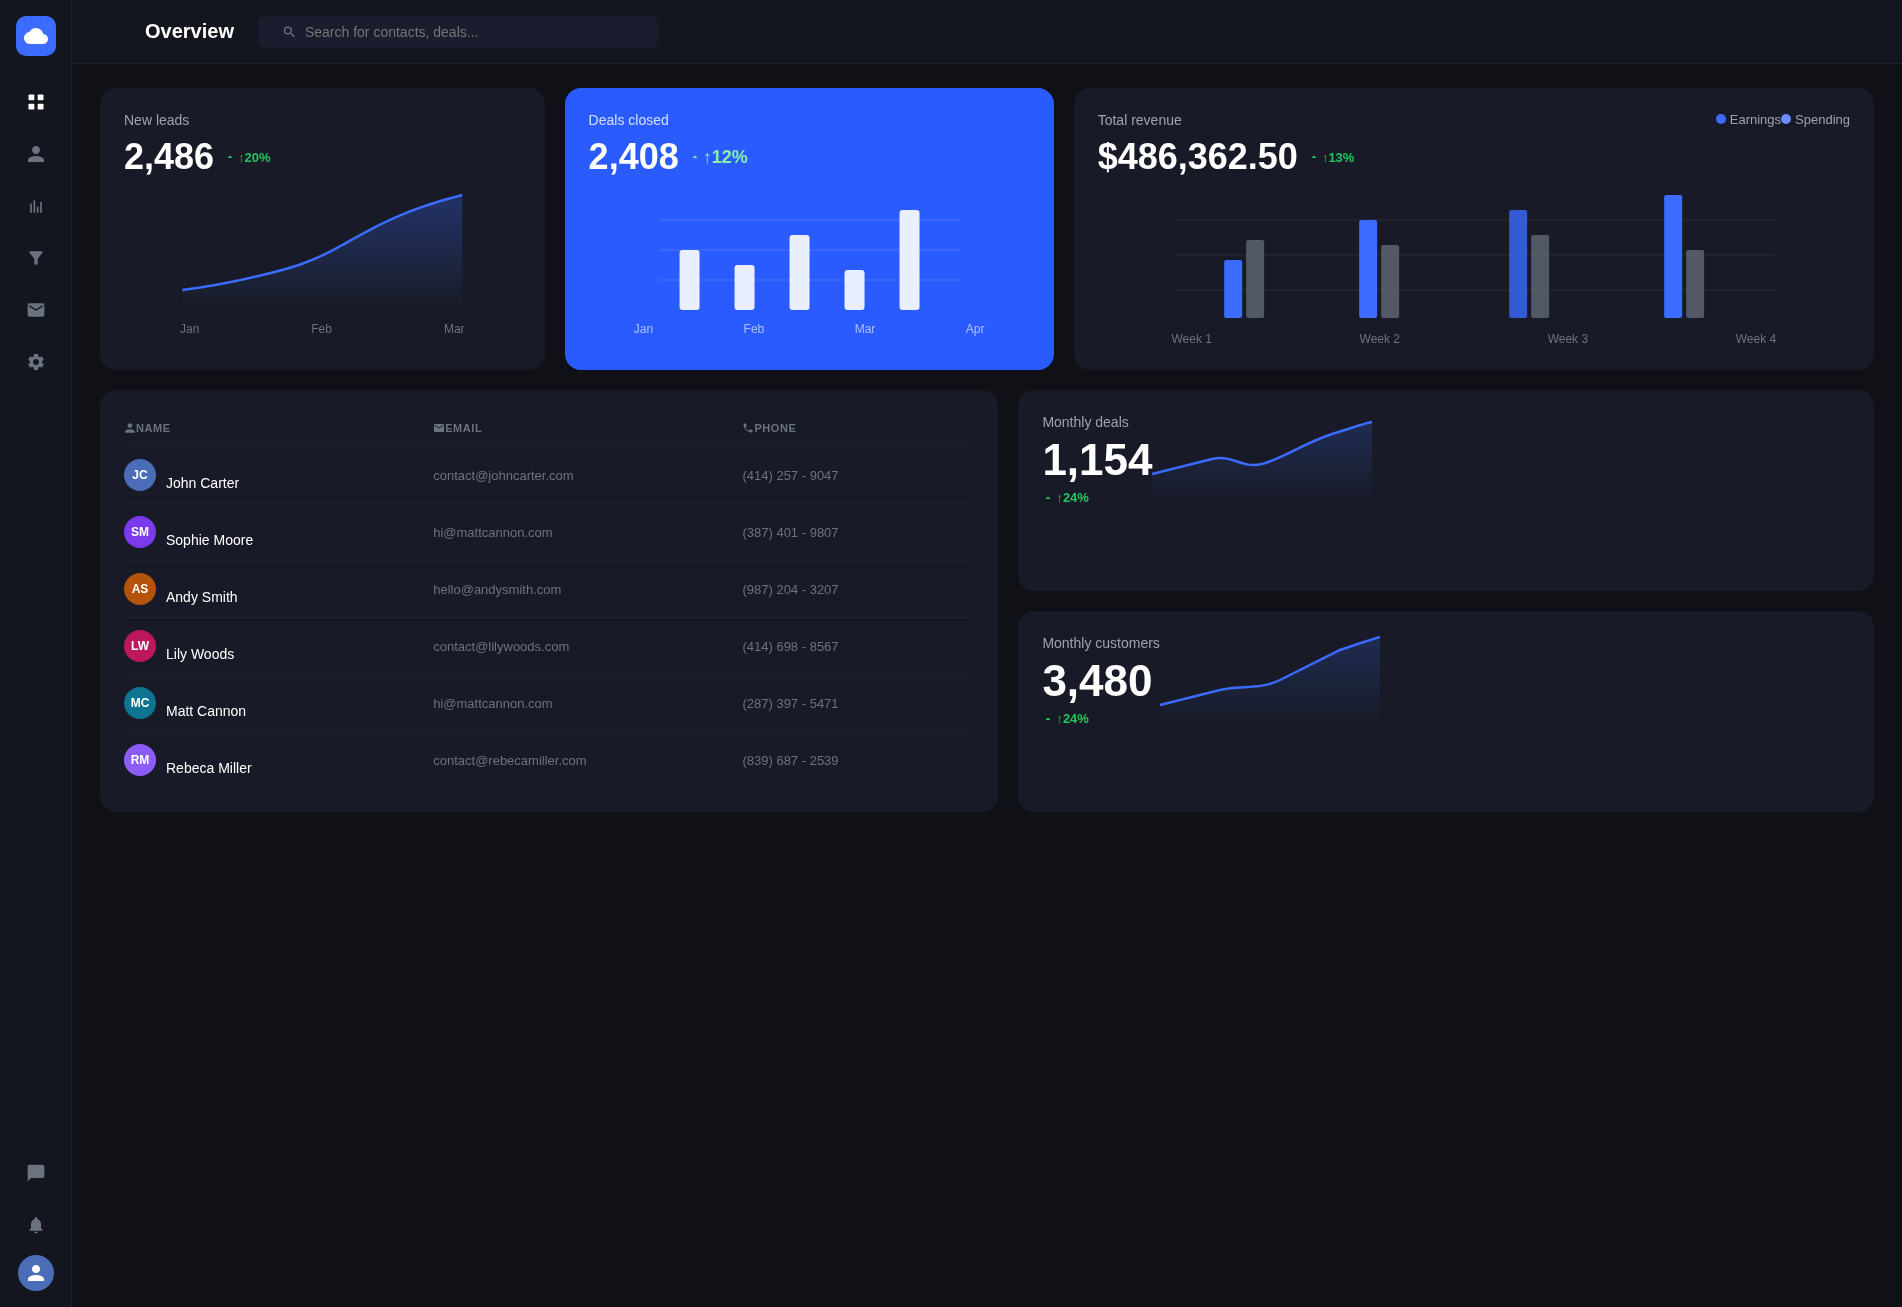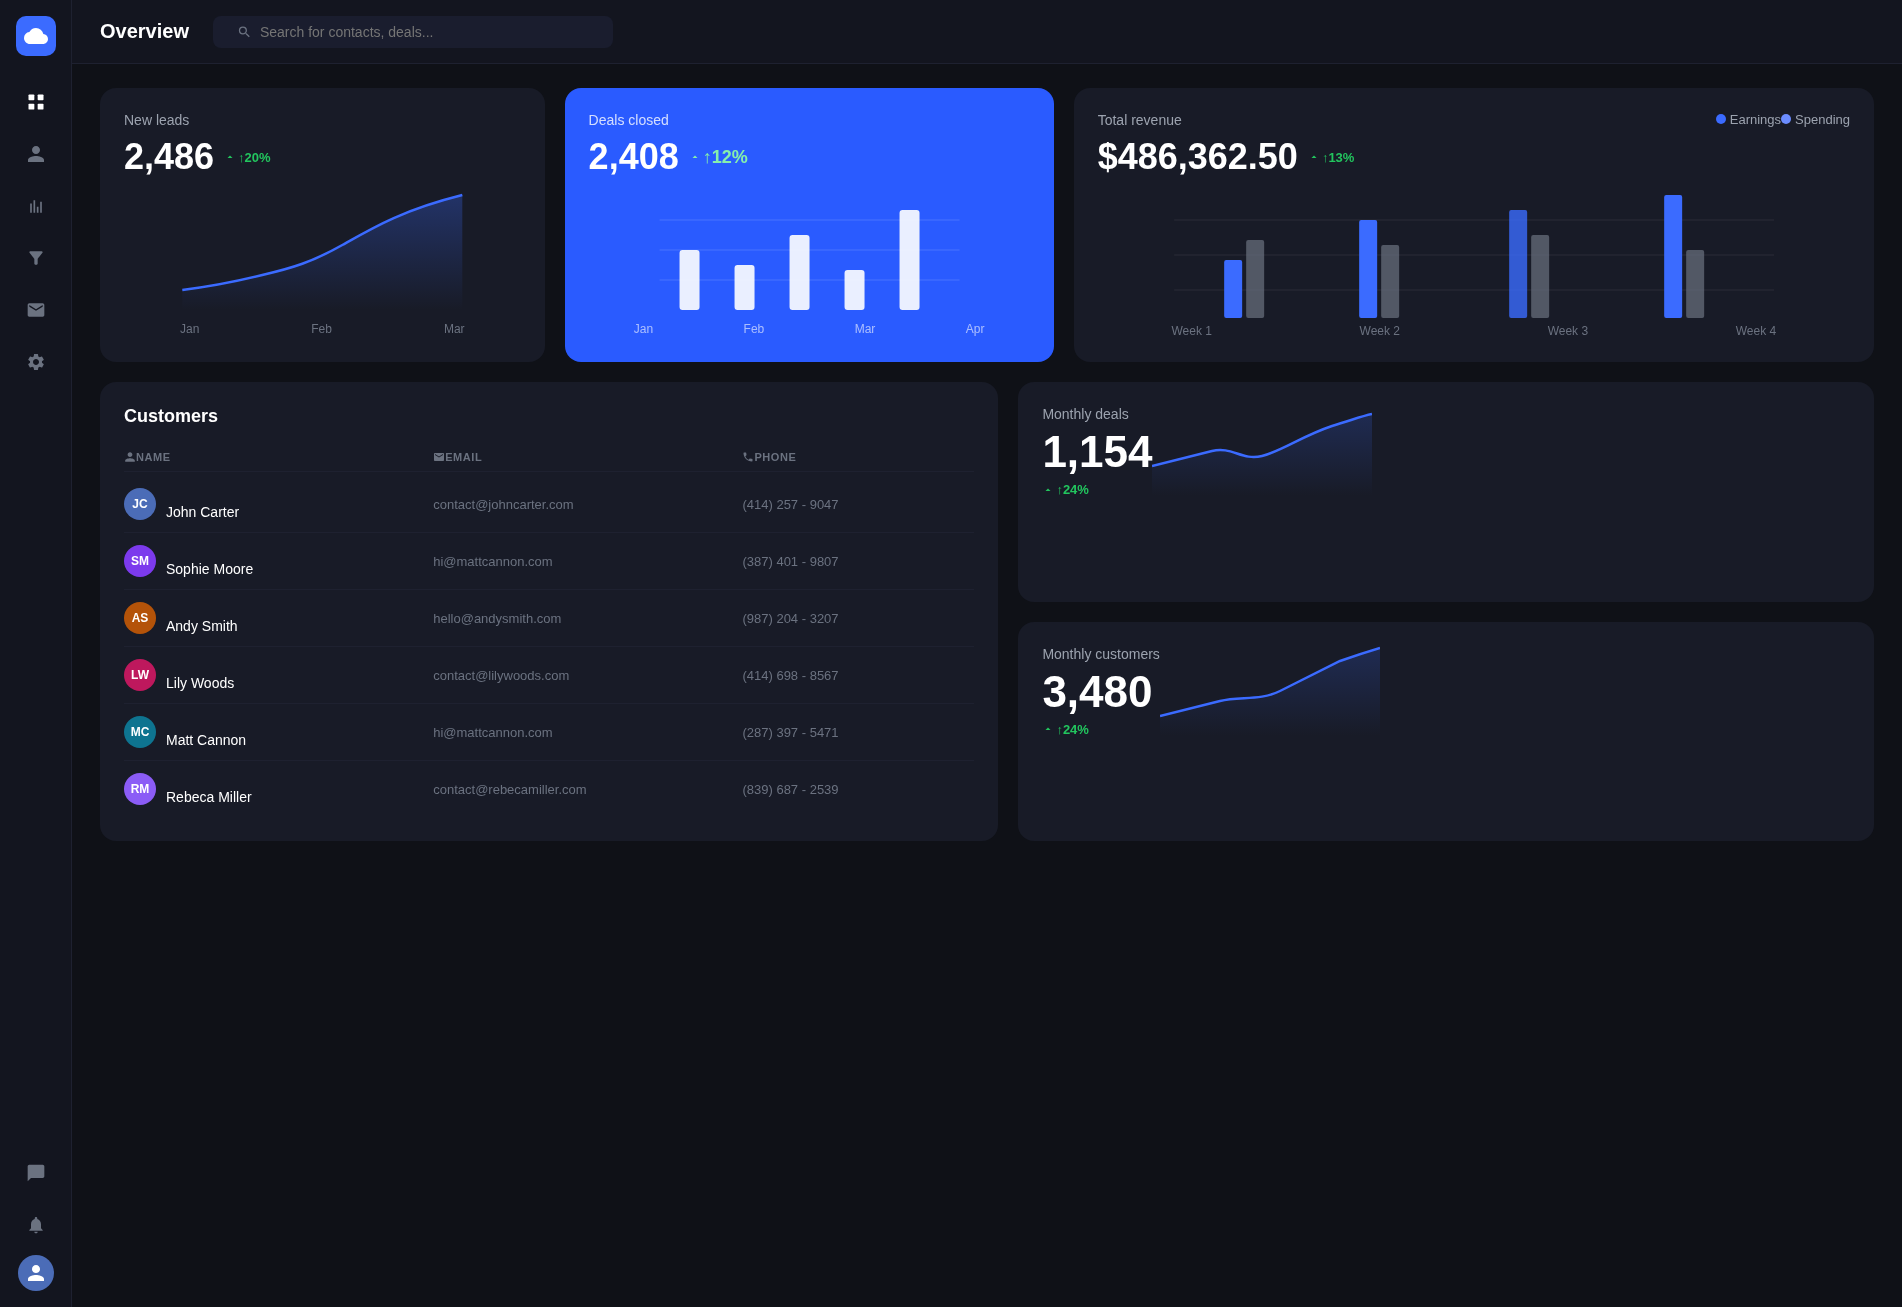--- a/index.html
+++ b/index.html
@@ -86,20 +86,21 @@
       align-items: center;
       padding: 0 28px;
       gap: 24px;
       border-bottom: 1px solid #1e2130;
       flex-shrink: 0;
     }
     .header-title {
       font-size: 20px;
       font-weight: 700;
       color: #fff;
+      margin-left: 45px;
     }
     .search-bar {
       display: flex;
       align-items: center;
       gap: 8px;
       background: #1a1d2e;
       border-radius: 8px;
       padding: 8px 24px;
       flex: 1;
       max-width: 400px;
@@ -482,33 +483,32 @@
             <rect x="185" y="30" width="18" height="98" rx="2" fill="#3b6bff"></rect>
             <rect x="207" y="55" width="18" height="73" rx="2" fill="#6b7280" opacity="0.7"></rect>
 
             <rect x="335" y="20" width="18" height="108" rx="2" fill="#3b6bff" opacity="0.8"></rect>
             <rect x="357" y="45" width="18" height="83" rx="2" fill="#6b7280" opacity="0.7"></rect>
 
             <rect x="490" y="5" width="18" height="123" rx="2" fill="#3b6bff"></rect>
             <rect x="512" y="60" width="18" height="68" rx="2" fill="#6b7280" opacity="0.7"></rect>
           </svg>
         </div>
-        <div style="display:flex; justify-content:space-around; ">
+        <div style="display:flex; justify-content:space-around; margin-top:8px;">
           <span class="chart-label">Week 1</span>
           <span class="chart-label">Week 2</span>
           <span class="chart-label">Week 3</span>
           <span class="chart-label">Week 4</span>
         </div>
       </div>
     </div>
 
     <div class="bottom-row">
 
       <div class="customers-card">
-        <div class="customers-title">Customers</div>
         <div class="table-header">
           <div class="th">
             <svg width="12" height="12" viewBox="0 0 24 24" fill="#6b7280">
                 <path d="M12 12c2.7 0 4.8-2.1 4.8-4.8S14.7 2.4 12 2.4 7.2 4.5 7.2 7.2 9.3 12 12 12zm0 2.4c-3.2 0-9.6 1.6-9.6 4.8v2.4h19.2v-2.4c0-3.2-6.4-4.8-9.6-4.8z"></path>
               </svg>
             <span>NAME</span>
           </div>
           <div class="th">
             <svg width="12" height="12" viewBox="0 0 24 24" fill="#6b7280">
                 <path d="M20 4H4c-1.1 0-2 .9-2 2v12c0 1.1.9 2 2 2h16c1.1 0 2-.9 2-2V6c0-1.1-.9-2-2-2zm0 4l-8 5-8-5V6l8 5 8-5v2z"></path>

